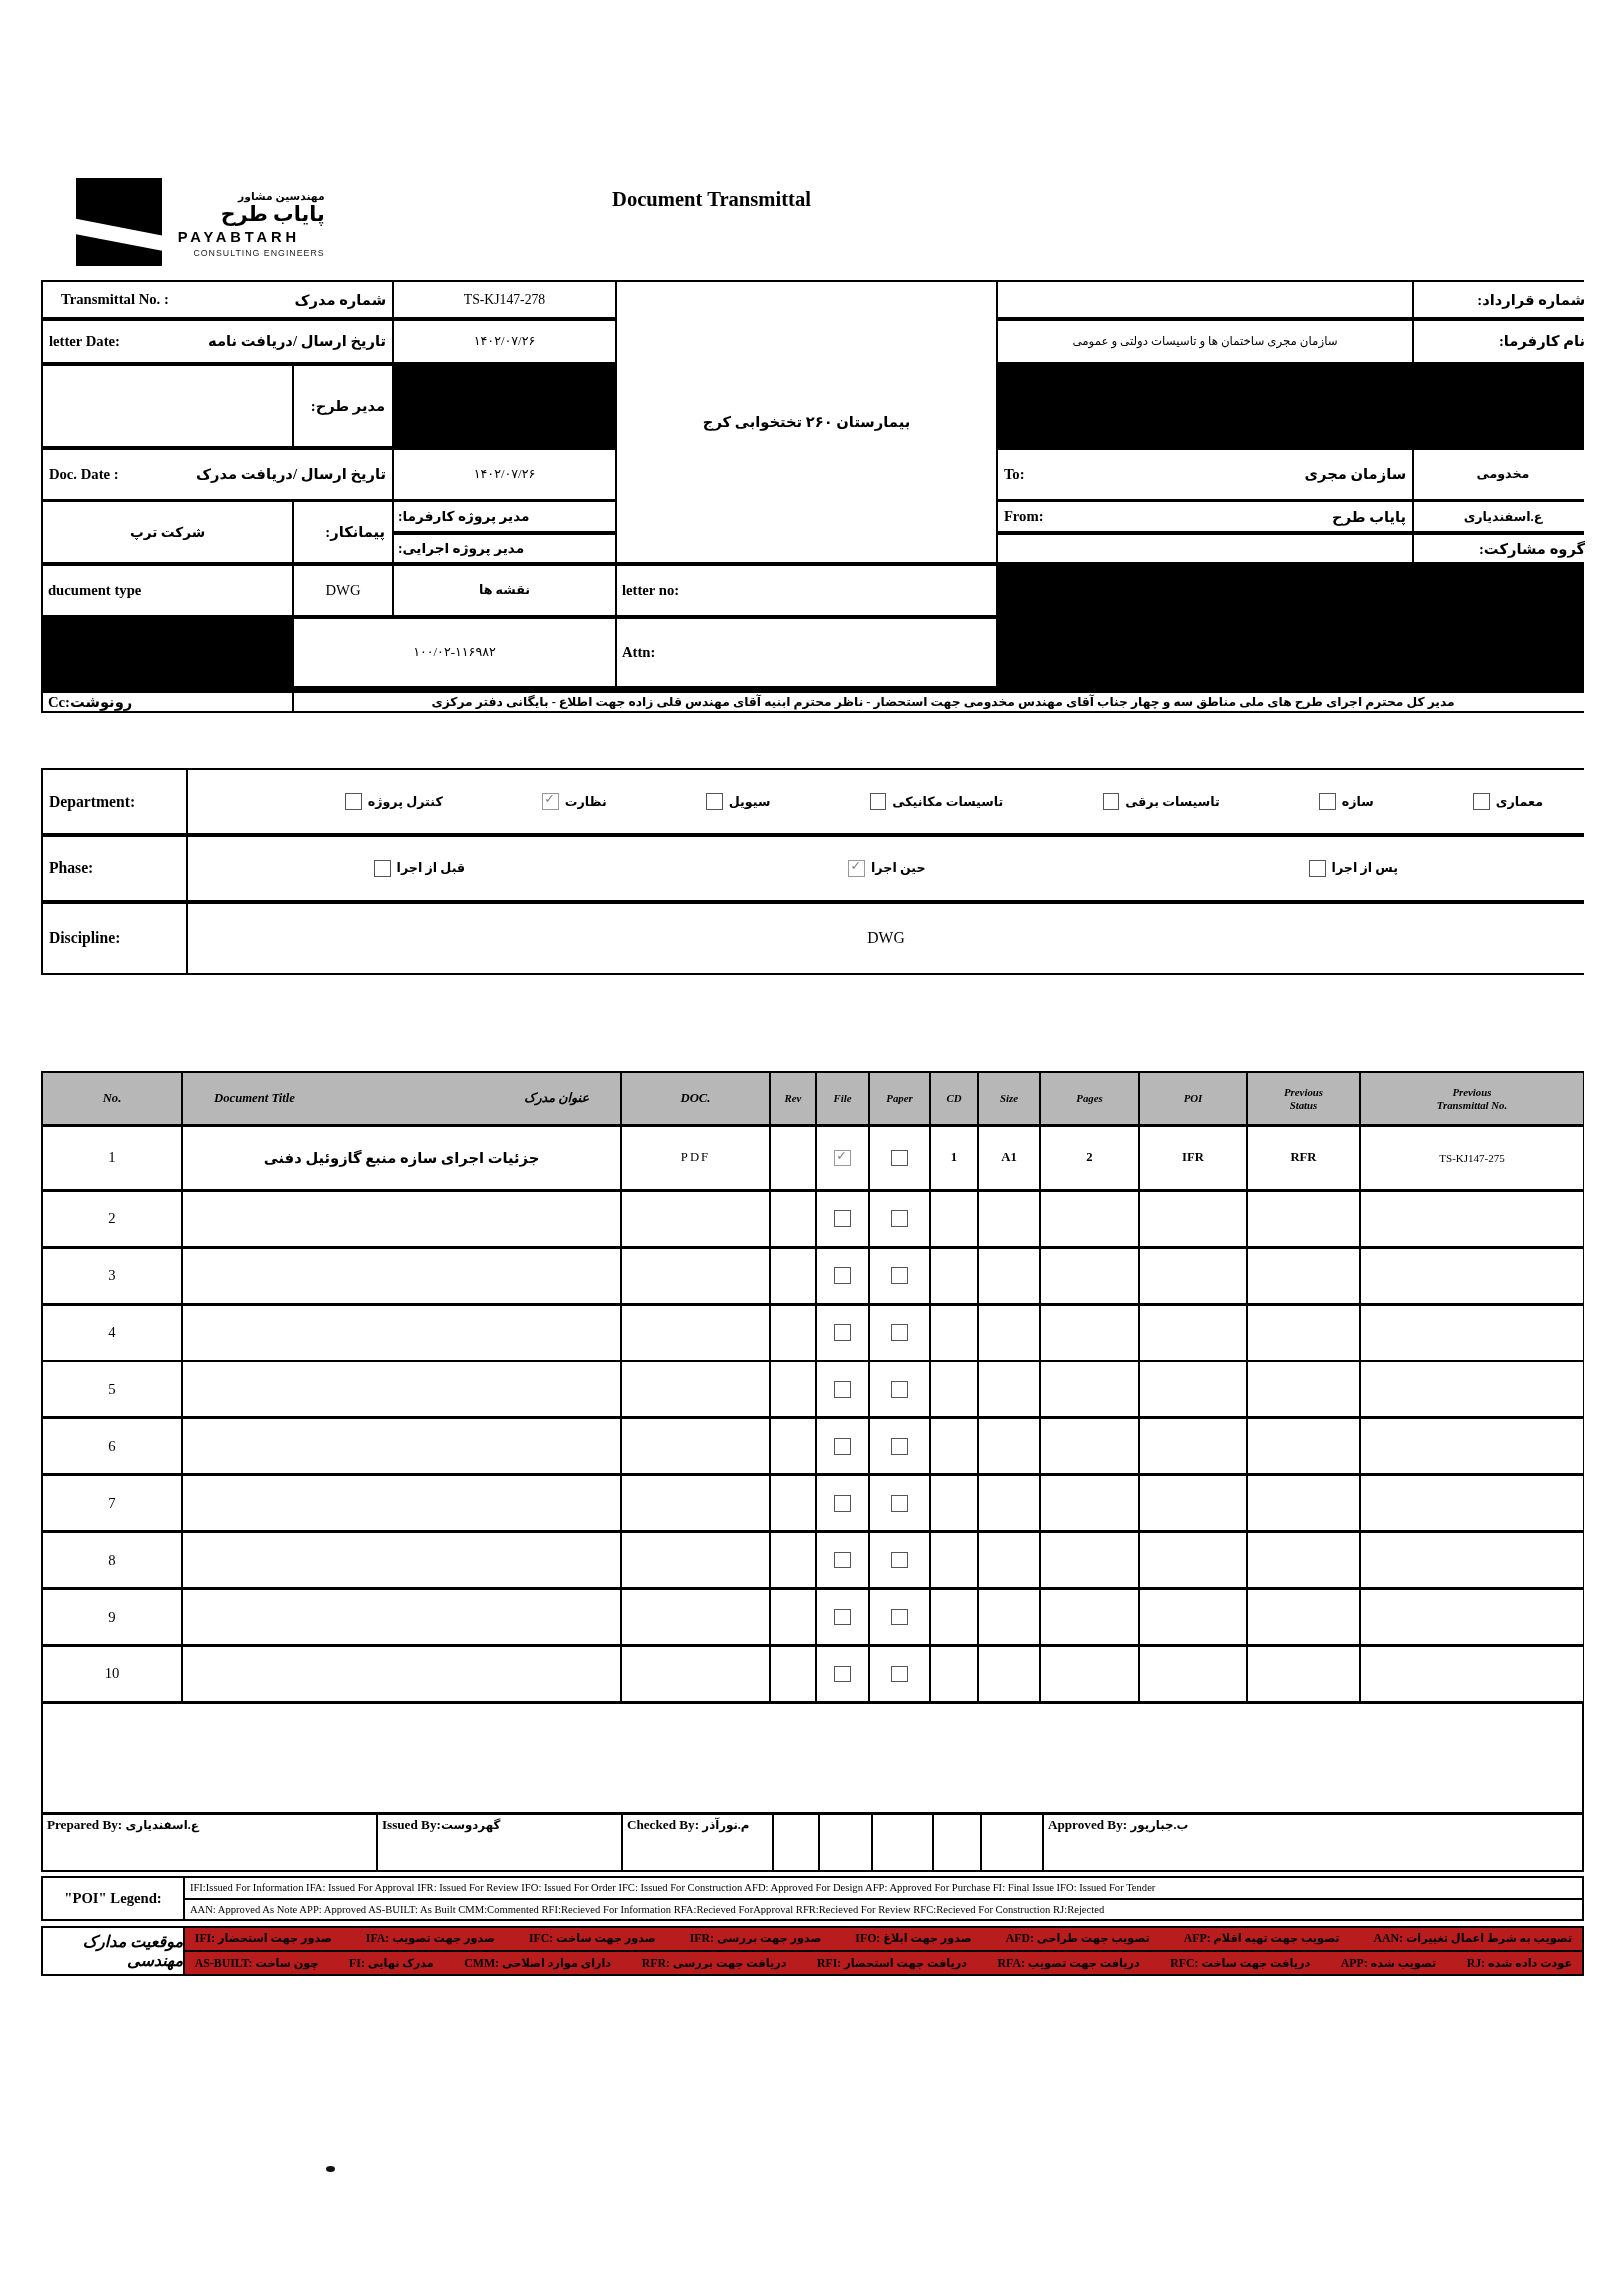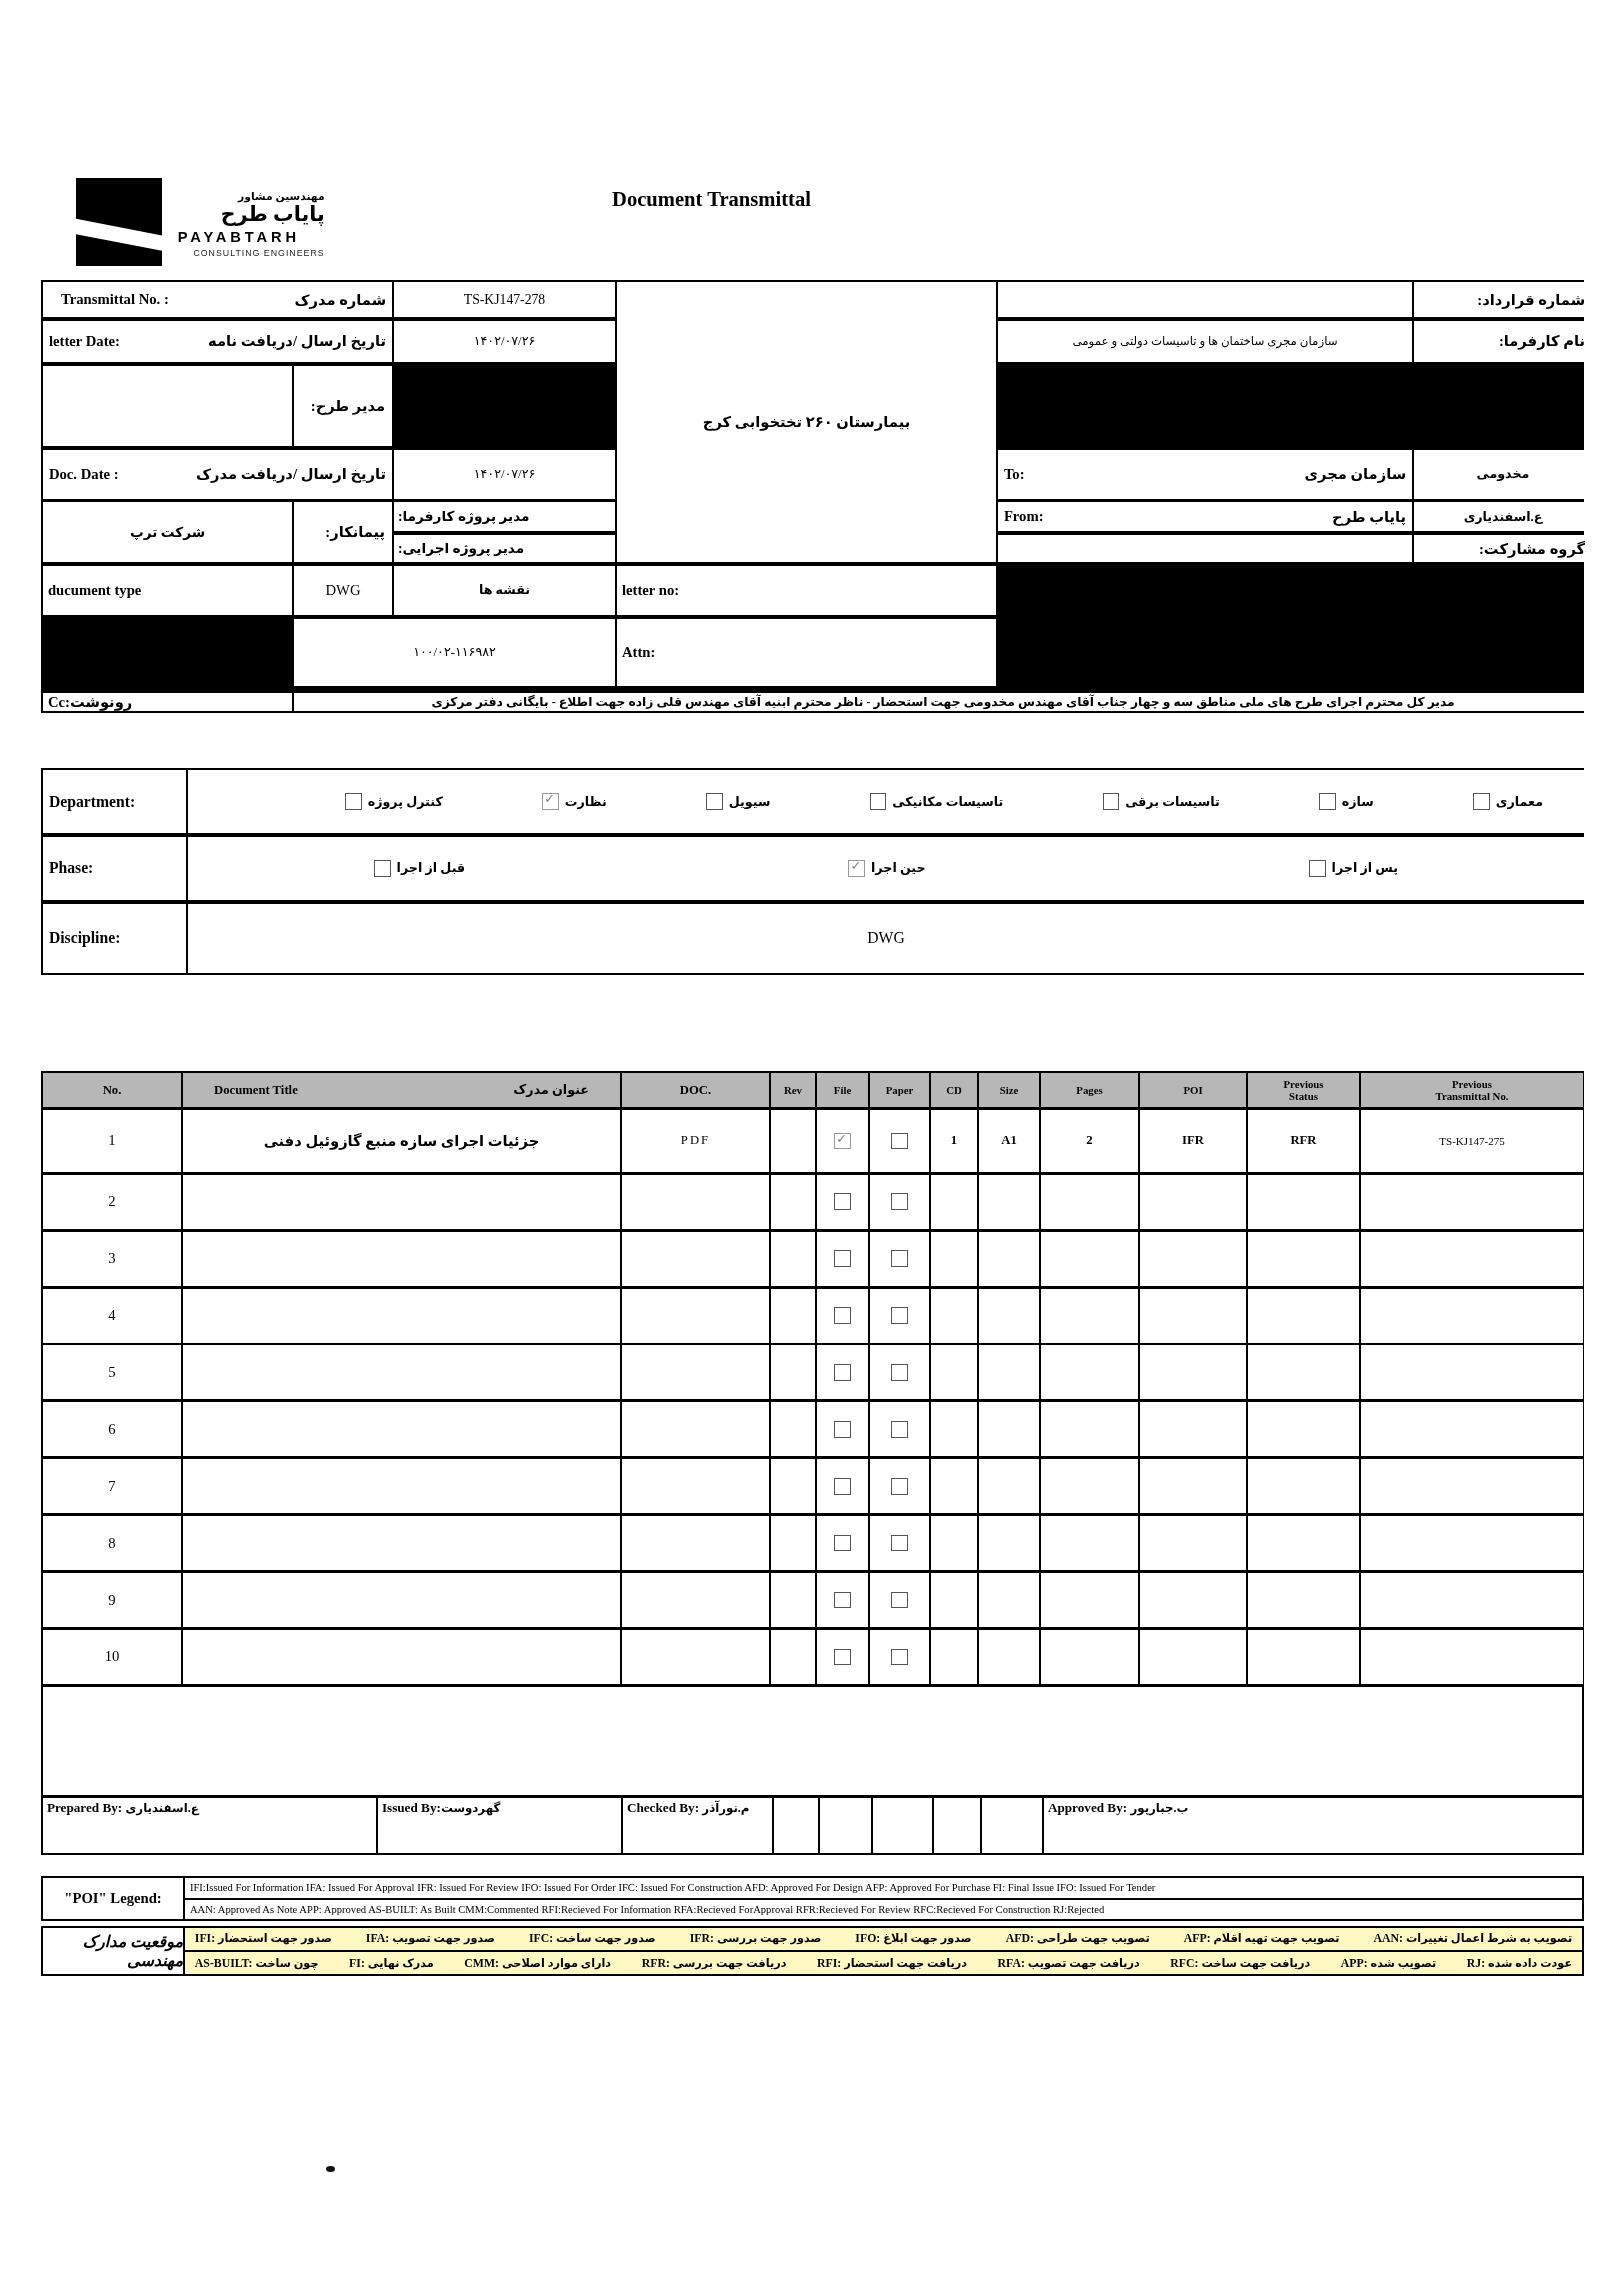--- a/index.html
+++ b/index.html
@@ -42,21 +42,21 @@
   .opt{direction:ltr;display:flex;align-items:center;gap:5.9px;font-size:12.7px;font-weight:bold;}
   .cb{width:14.7px;height:14.7px;border:1.6px solid #555;background:#fff;display:inline-block;position:relative;flex:none;}
   .cb.on{border-color:#999;}
   .cb.on::after{content:"\2713";position:absolute;left:1px;top:-2.9px;font-size:12.7px;color:#808080;font-family:"DejaVu Sans",sans-serif;}
   
   .main-table{position:absolute;left:41px;top:1071px;width:1539px;background:#000;border:2.9px solid #000;
     display:flex;flex-direction:column;gap:2.9px;}
   .trow{display:grid;grid-template-columns:138px 437px 147px 44px 51px 59px 46px 60px 97px 106px 111px 222px;
     column-gap:2px;background:#000;}
   .trow>div{background:#fff;display:flex;align-items:center;justify-content:center;text-align:center;}
-  .trow.head{height:34px;}
+  .trow.head{height:51px;font-style:italic;}
   .trow.head>div{background:#b7b7b7;font-weight:bold;font-size:12.7px;white-space:pre-line;line-height:1.15;}
   .trow.head .hsm{font-size:10.8px;}
   .trow.head .title-h{justify-content:space-between;padding:0 31px;}
   #doc-rows{display:contents;}
   #doc-rows .trow{height:54px;}
   #doc-rows .trow:first-child{height:62px;}
   .cell-no{font-size:14.7px;}
   .cell-title{font-weight:bold;font-size:14.7px;direction:rtl;}
   .cell-doc{font-size:12.7px;letter-spacing:2px;}
   .cell-b{font-weight:bold;font-size:12.7px;}
@@ -67,21 +67,21 @@
   .sig-lbl{font-weight:bold;}
   .sig-name{font-size:11.8px;font-weight:bold;}
   
   .poi-legend{left:41px;top:1876px;width:1539px;display:grid;
     grid-template-columns:140px 1397px;grid-template-rows:19.6px 19.6px;row-gap:2px;column-gap:2px;}
   .leg-label{grid-row:1 / span 2;justify-content:center;font-weight:bold;font-size:14.7px;}
   .leg-line{padding-left:4.9px;font-size:10.6px;white-space:nowrap;overflow:hidden;}
   .fa-legend{left:41px;top:1926px;width:1539px;display:grid;
     grid-template-columns:140px 1397px;grid-template-rows:21.6px 21.6px;row-gap:2.9px;column-gap:2px;}
   .fa-leg-label{grid-row:1 / span 2;justify-content:center;font-size:16px;font-weight:bold;font-style:italic;direction:rtl;}
-  .fa-leg-row{display:flex;align-items:center;justify-content:space-between;background:#fef9c3;padding:0 9.8px;font-size:11.3px;text-align:right;}
+  .fa-leg-row{display:flex;align-items:center;justify-content:space-between;background:#b91c1c;padding:0 9.8px;font-size:11.3px;text-align:right;}
   .leg-it{direction:ltr;white-space:nowrap;}
   .leg-it b{font-size:11.8px;}
   .leg-it .fa{font-size:11.3px;}
   .speck{position:absolute;left:326px;top:2166px;width:8.8px;height:5.9px;background:#111;border-radius:50%;}
 </style>
 </head>
 <body>
 
 <div class="sheet">
 

